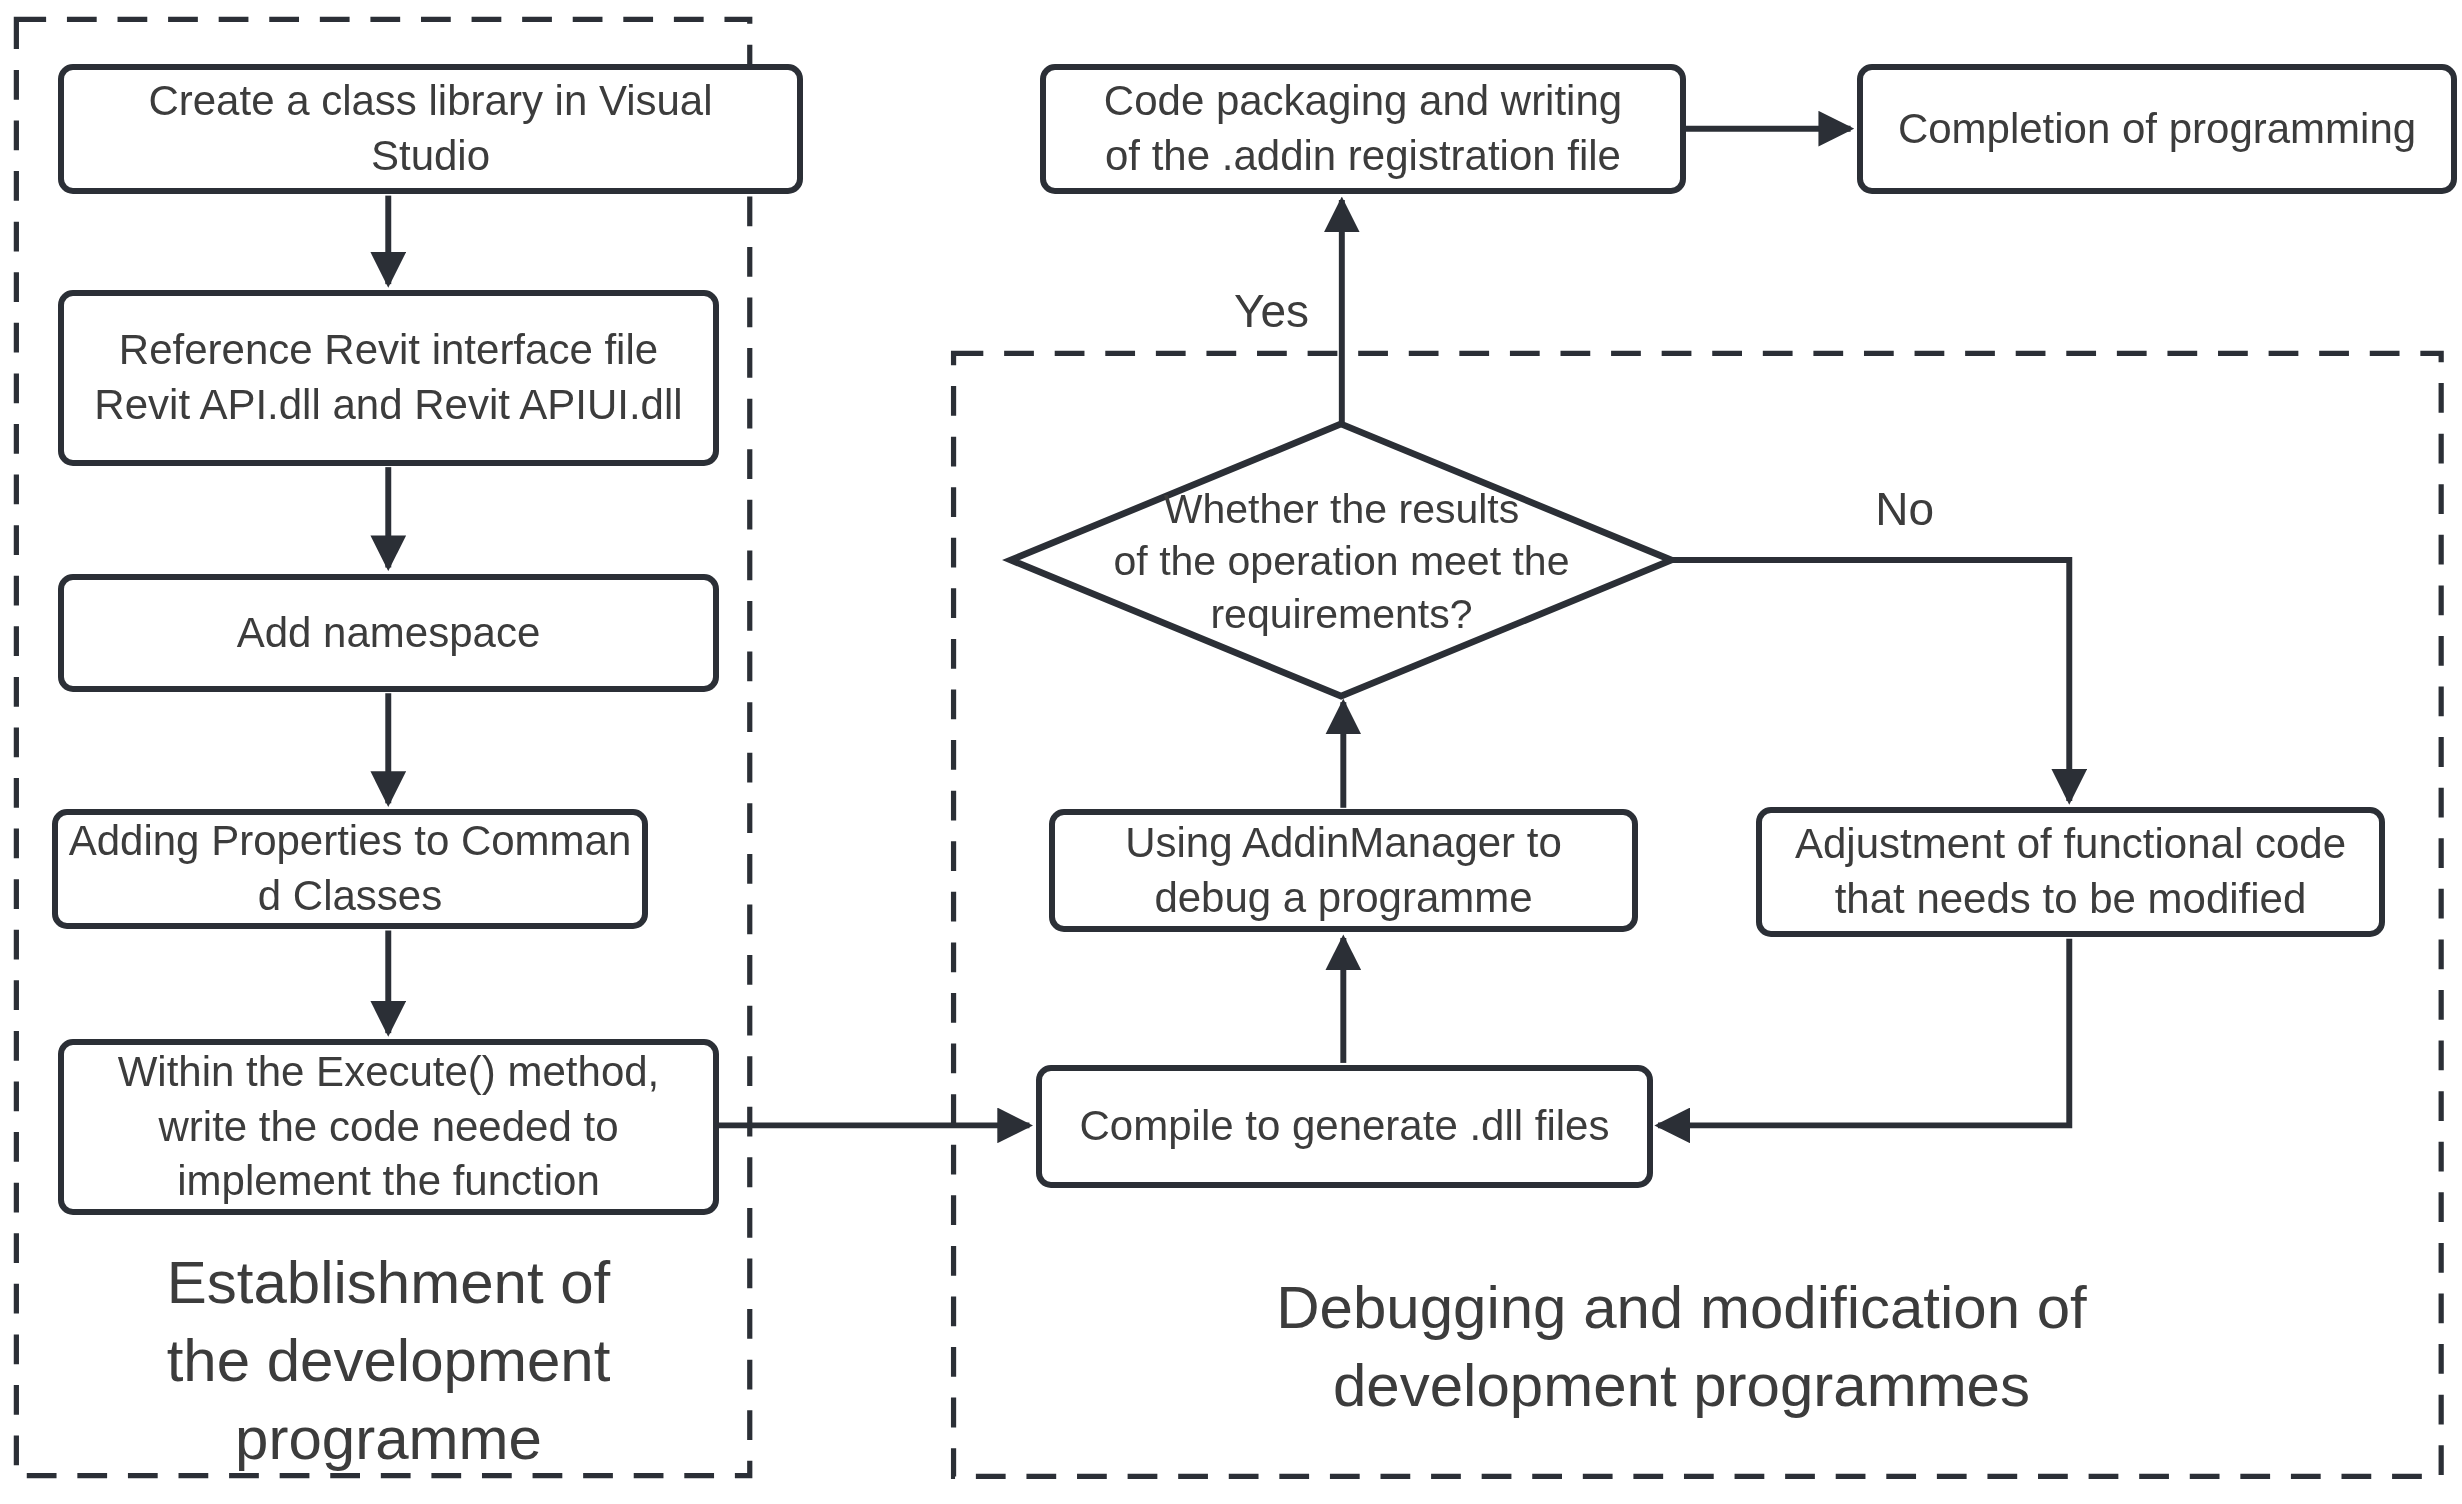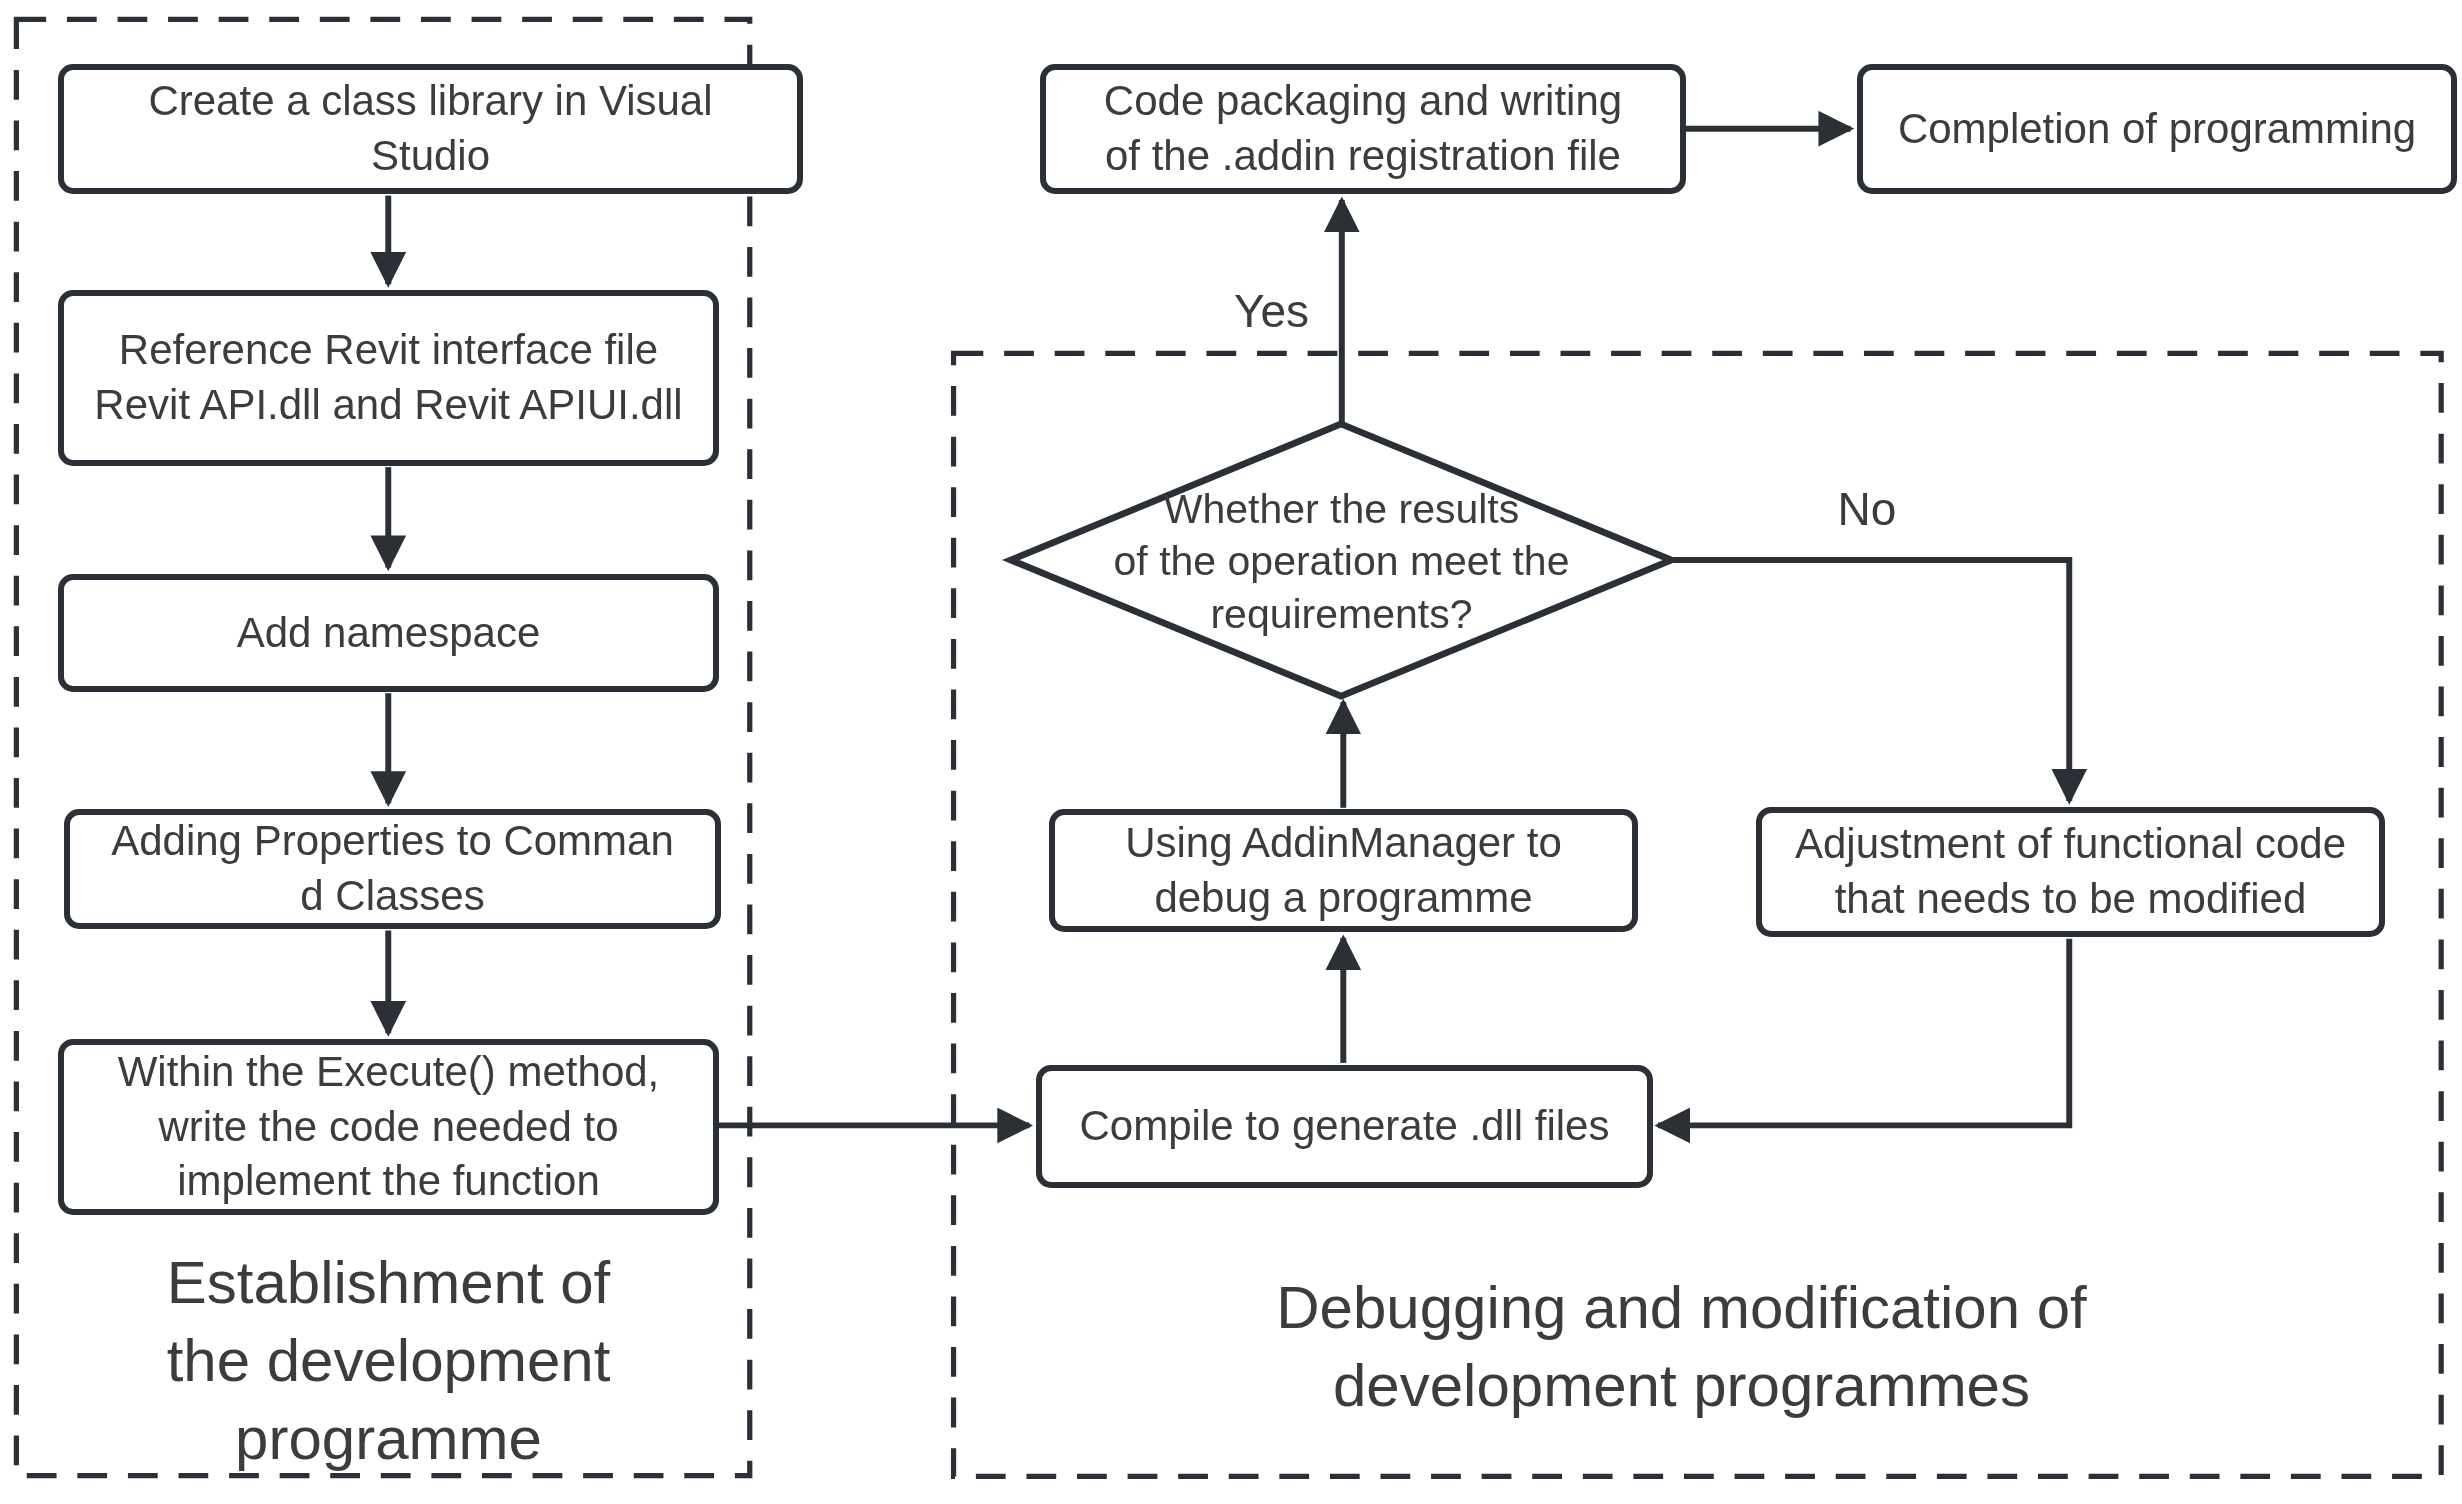--- a/index.html
+++ b/index.html
@@ -82,21 +82,21 @@
 
   <div class="node" style="left:58px;top:290px;width:661px;height:176px;">
     <span>Reference Revit interface file</span>
     <span>Revit API.dll and Revit APIUI.dll</span>
   </div>
 
   <div class="node" style="left:58px;top:574px;width:661px;height:118px;">
     <span>Add namespace</span>
   </div>
 
-  <div class="node" style="left:64px;top:809px;width:657px;height:120px;">
+  <div class="node" style="left:52px;top:809px;width:596px;height:120px;">
     <span>Adding Properties to Comman</span>
     <span>d Classes</span>
   </div>
 
   <div class="node" style="left:58px;top:1039px;width:661px;height:176px;">
     <span>Within the Execute() method,</span>
     <span>write the code needed to</span>
     <span>implement the function</span>
   </div>
 
@@ -123,21 +123,21 @@
     <span>Compile to generate .dll files</span>
   </div>
 
   <div class="diamond-text" style="left:1075px;top:450px;width:533px;height:223px;">
     <span>Whether the results</span>
     <span>of the operation meet the</span>
     <span>requirements?</span>
   </div>
 
   <div class="edge-label" style="left:1175px;top:284px;width:134px;text-align:right;">Yes</div>
-  <div class="edge-label" style="left:1800px;top:482px;width:134px;text-align:center;">No</div>
+  <div class="edge-label" style="left:1800px;top:482px;width:134px;text-align:right;">No</div>
 
   <div class="group-label" style="left:74px;top:1244px;width:629px;">
     <span>Establishment of</span>
     <span>the development</span>
     <span>programme</span>
   </div>
 
   <div class="group-label" style="left:1131px;top:1269px;width:1101px;">
     <span>Debugging and modification of</span>
     <span>development programmes</span>

